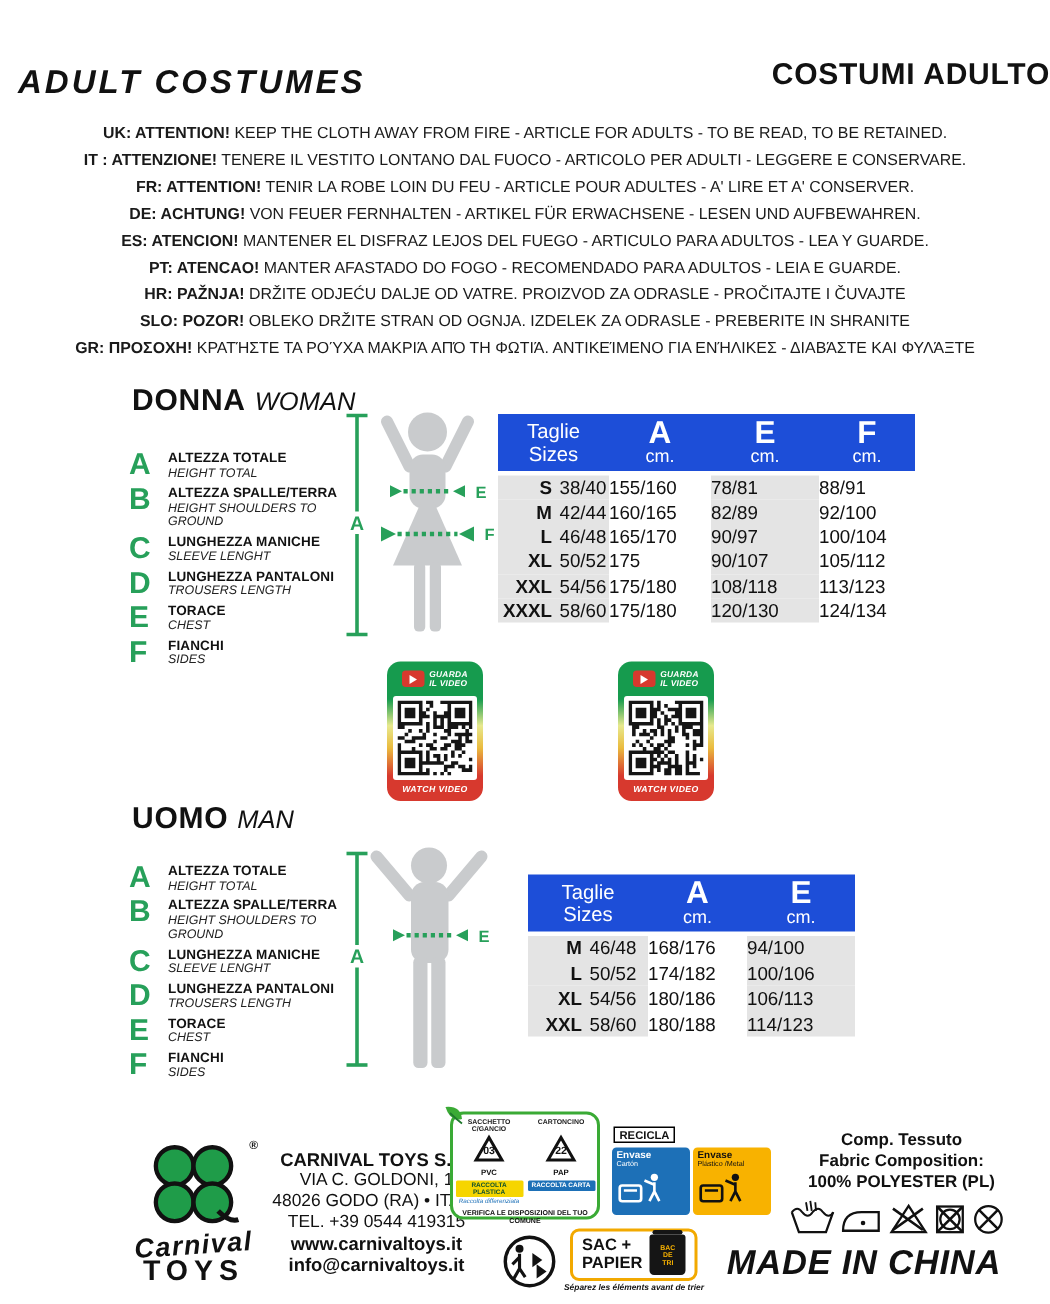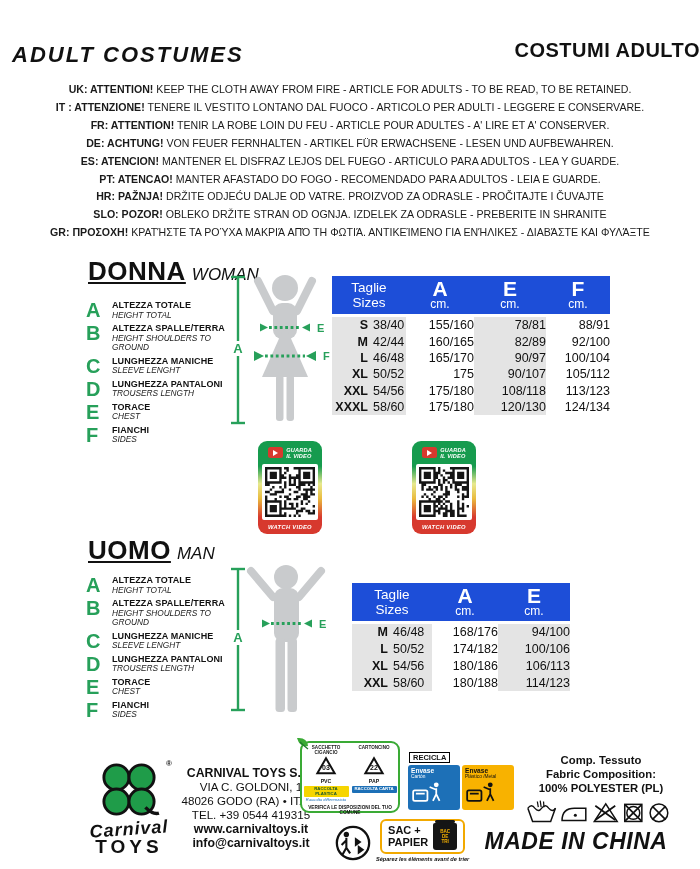--- a/index.html
+++ b/index.html
@@ -10,39 +10,39 @@
   .title-main{position:absolute;top:6px;left:0;width:100%;text-align:right;font-size:20px;font-weight:800;letter-spacing:.5px;margin-top:33px;}
   .title-sub{position:absolute;top:42px;left:0;width:100%;text-align:left;font-size:22px;font-style:italic;font-weight:700;letter-spacing:2px;padding-left:12px;}
 
   
   .warnings{position:absolute;top:81px;left:10px;width:680px;text-align:center;}
   .warnings p{margin:0;font-size:10.6px;line-height:17.9px;white-space:nowrap;color:#1a1a1a;}
   .warnings b{font-weight:700;}
 
   
   .sec-head{position:absolute;left:88px;white-space:nowrap;}
-  .h-main{font-size:26px;font-weight:800;letter-spacing:.5px;text-decoration:underline;}
+  .h-main{font-size:20px;font-weight:800;letter-spacing:.5px;}
   .h-sub{font-size:17px;font-style:italic;font-weight:400;margin-left:6px;}
 
   
   .measures{position:absolute;left:86px;width:162px;}
   .m-item{display:flex;margin-bottom:3px;}
   .m-letter{width:26px;font-size:20px;font-weight:800;color:#27a05a;line-height:20px;flex:none;}
   .m-it{font-size:9px;font-weight:700;line-height:10.5px;letter-spacing:.1px;}
   .m-en{font-size:8.3px;font-style:italic;line-height:9.5px;color:#222;}
 
   .fig{position:absolute;}
 
   
   table.size{position:absolute;border-collapse:collapse;table-layout:fixed;}
   .size th{background:#1d4ed8;color:#fff;padding:0;border-bottom:3px solid #fff;vertical-align:middle;height:38px;}
   .th-l1{font-size:13.5px;font-weight:400;line-height:15.5px;}
   .th-letter{font-size:21px;font-weight:700;line-height:18px;}
   .th-unit{font-size:12px;font-weight:400;line-height:12px;}
-  .size td{padding:0;text-align:right;font-size:12.5px;height:16.4px;}
+  .size td{padding:0;text-align:left;font-size:12.5px;height:16.4px;}
   td.col-gray{background:#e4e4e4;}
   .sizes-cell{text-align:left !important;}
   .sz{display:inline-block;width:36px;text-align:right;font-weight:700;margin-right:5px;}
   .rg{font-weight:400;}
 
   
   .qr{position:absolute;top:441px;width:64px;height:93px;border-radius:9px;display:flex;flex-direction:column;
       background:linear-gradient(180deg,#169b4e 0%,#169b4e 27%,#e7e98e 46%,#eabb3e 62%,#d7392e 82%,#d7392e 100%);}
   .qr-top{height:23px;display:flex;align-items:center;justify-content:center;gap:3px;}
   .play{width:15px;height:11px;background:#d7392e;border-radius:2.5px;position:relative;flex:none;}
@@ -85,21 +85,21 @@
   .p1{font-size:6.6px;font-weight:700;line-height:7px;}
   .p2{font-size:4.8px;line-height:5.2px;}
   .panel svg{margin-top:2px;}
 
   .comp{position:absolute;left:524px;top:754px;width:154px;text-align:center;}
   .comp .cl{font-size:11.3px;font-weight:700;line-height:13.8px;}
   .care{margin-top:3px;}
 
   .made{position:absolute;left:470px;top:828px;width:212px;text-align:center;font-size:23px;font-weight:800;font-style:italic;letter-spacing:.5px;}
 
-  .triman-row{position:absolute;left:334px;top:819px;display:flex;align-items:flex-end;gap:4px;}
+  .triman-row{position:absolute;left:334px;top:819px;display:flex;align-items:center;gap:4px;}
   .sac-wrap{display:flex;flex-direction:column;align-items:center;}
   .sac{border:2px solid #f2a900;border-radius:6px;background:#fff;display:flex;align-items:center;gap:5px;padding:2px 6px;}
   .sac-label{font-size:11px;font-weight:800;line-height:11.5px;white-space:nowrap;}
   .bin{width:24px;height:27px;background:#151515;border-radius:2px 2px 3px 3px;color:#f8b200;display:flex;flex-direction:column;align-items:center;justify-content:center;font-size:4.6px;font-weight:700;line-height:5px;position:relative;}
   .bin:before{content:"";position:absolute;top:-3px;left:2px;right:2px;height:3px;background:#151515;border-radius:2px;}
   .sac-note{font-size:5.6px;font-style:italic;font-weight:700;margin-top:2px;text-align:center;}
 </style>
 </head>
 <body>
 

